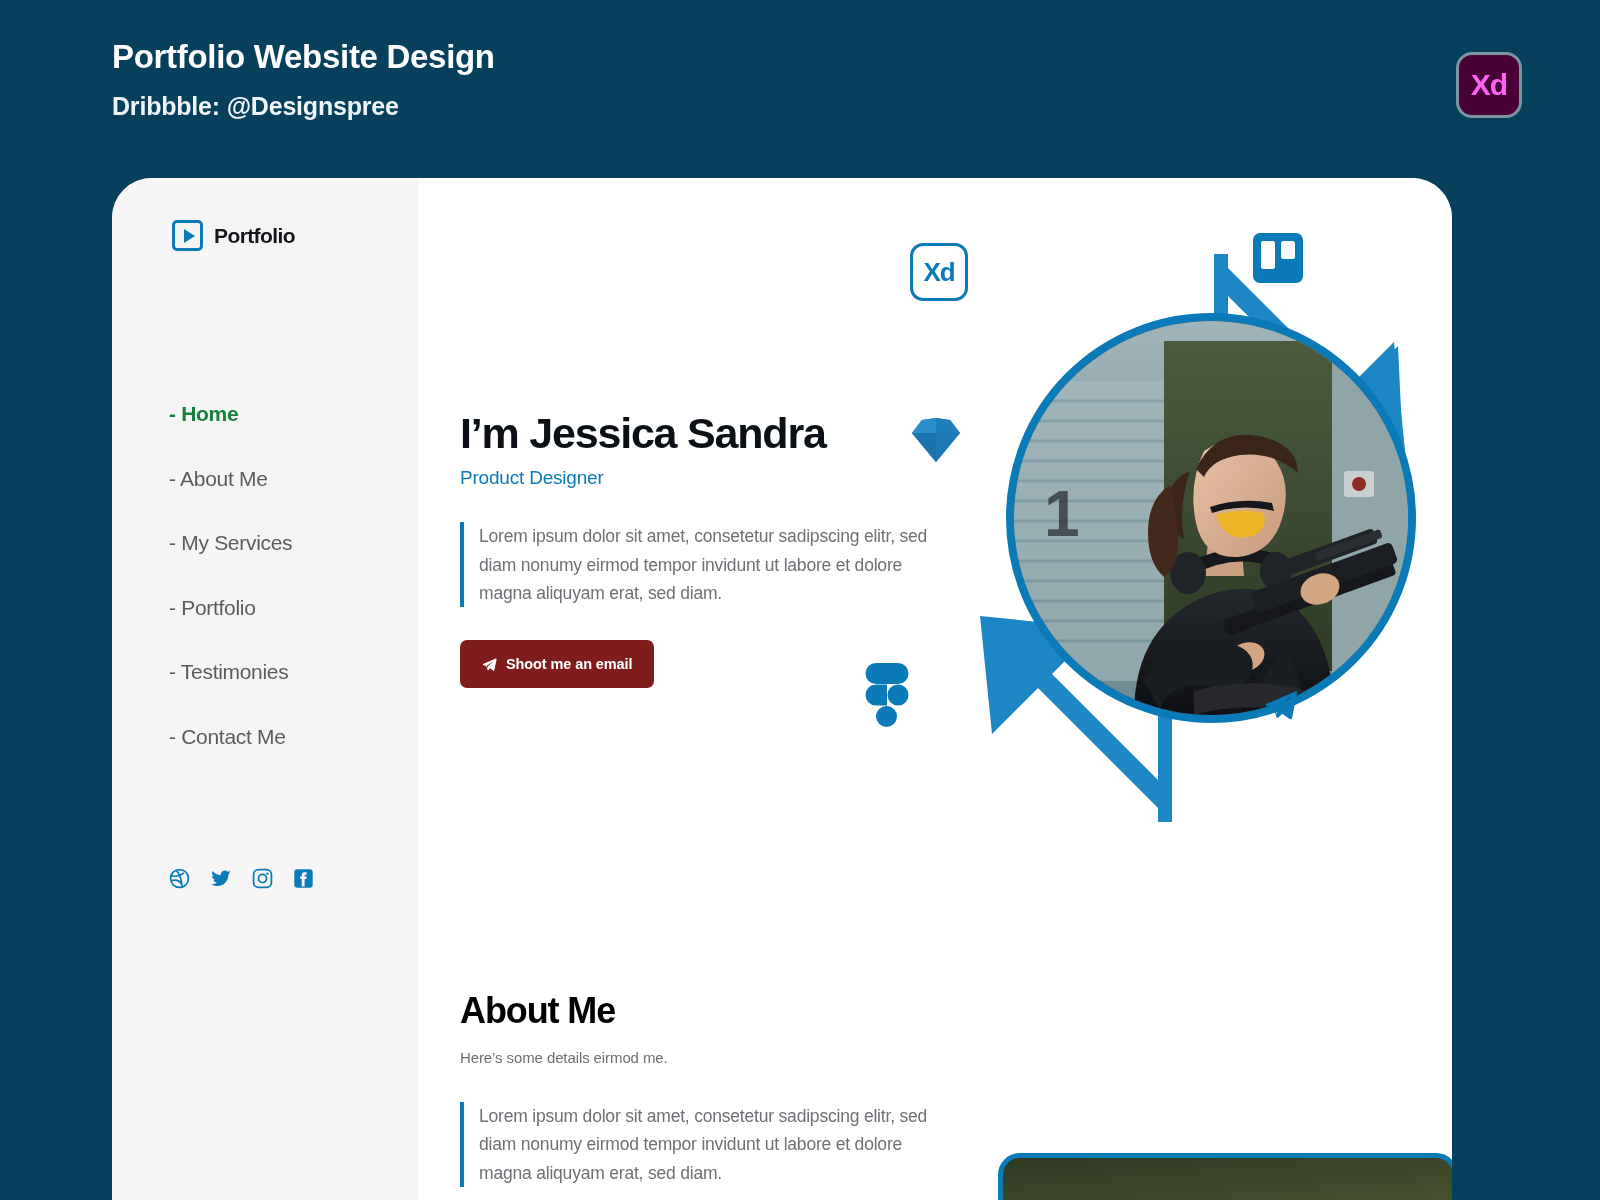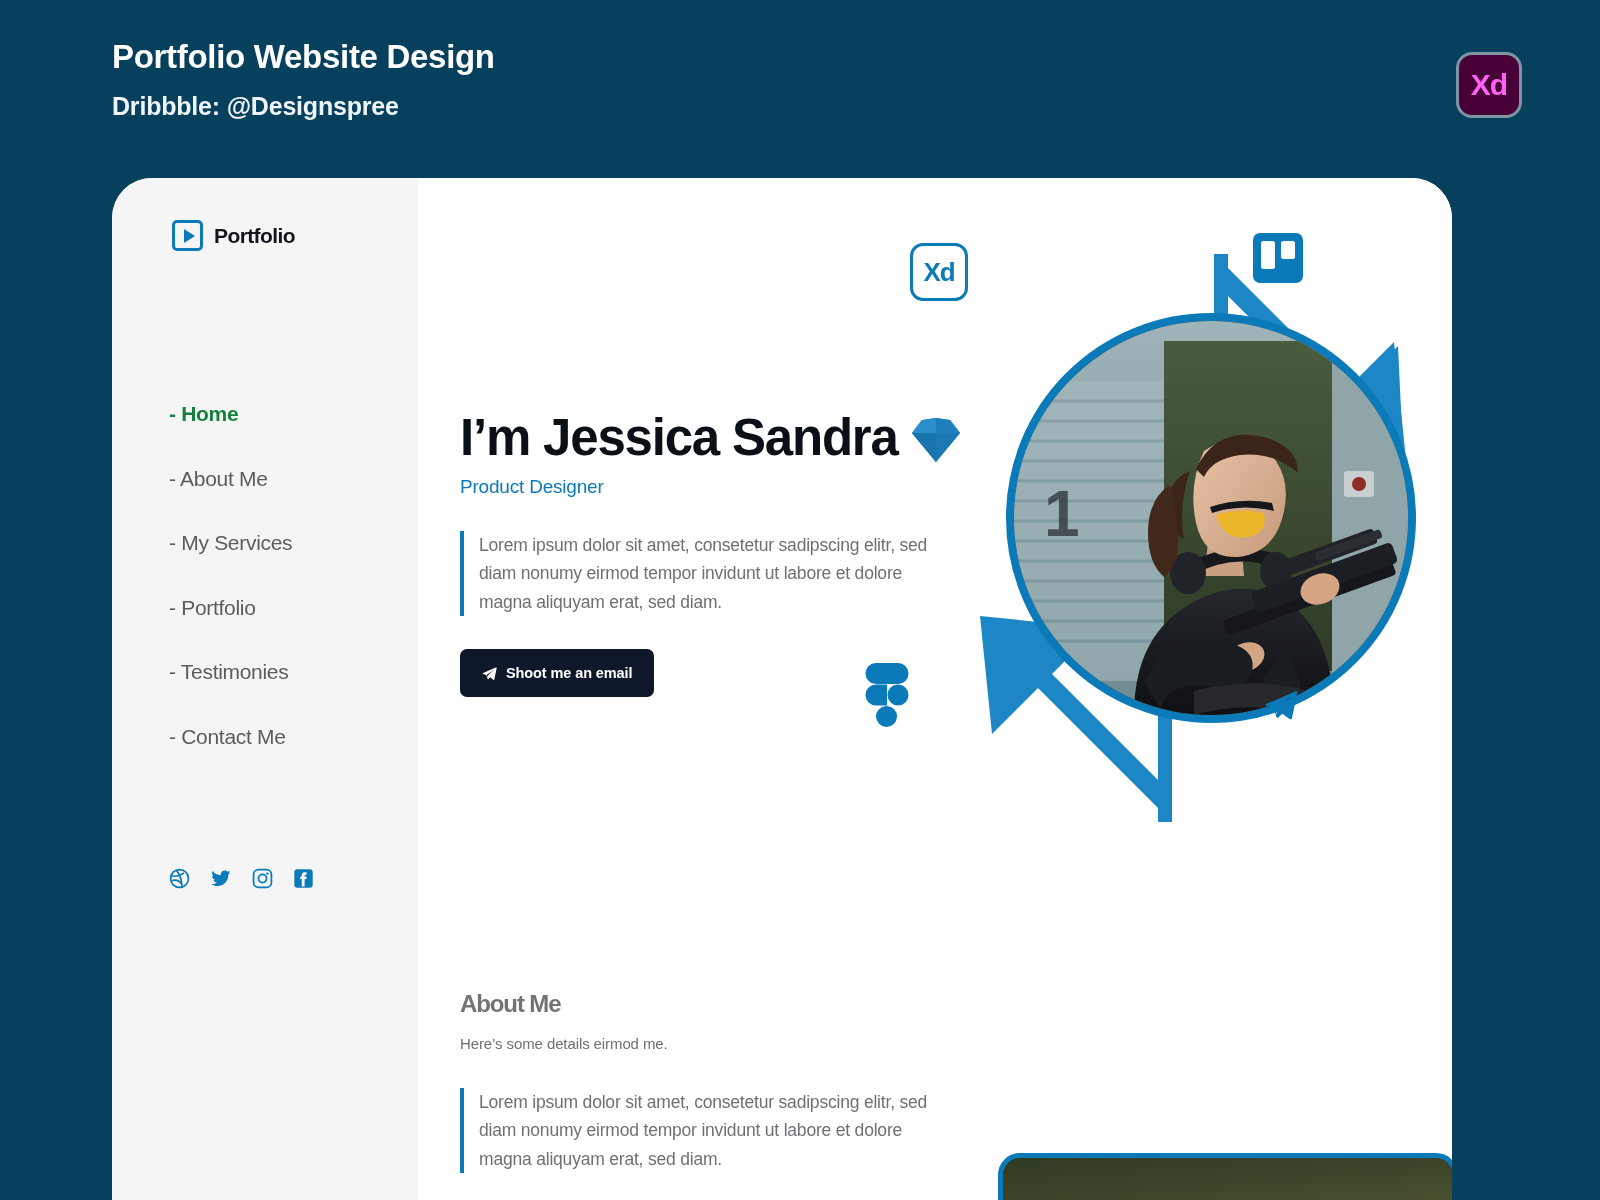--- a/index.html
+++ b/index.html
@@ -80,35 +80,35 @@
     display:flex; align-items:center; gap:20px;
   }
   .socials svg { display:block; cursor:pointer; }
 
   
   .content { flex:1; position:relative; background:#ffffff; }
 
   
   .hero-text { position:absolute; left:42px; top:232px; width:500px; }
   .hero-name {
-    font-size:51px; font-weight:bold; color:#0b1016;
+    font-size:43px; font-weight:bold; color:#0b1016;
     letter-spacing:-1.2px; line-height:1.1;
   }
   .hero-role {
     font-size:19px; color:#0b7ab8; margin-top:10px; letter-spacing:-0.2px;
   }
   .hero-para {
     margin-top:33px; border-left:4px solid #0b7ab8;
     padding-left:15px;
     font-size:17.5px; line-height:1.62; color:#6e7076;
     letter-spacing:-0.2px; width:470px;
   }
   .cta {
     margin-top:33px; display:inline-flex; align-items:center; gap:9px;
-    background:#0f172a; color:#ffffff; border:none; cursor:pointer;
+    background:#7f1d1d; color:#ffffff; border:none; cursor:pointer;
     padding:0 22px; height:48px; border-radius:7px;
     font-size:14.5px; font-weight:bold; letter-spacing:-0.1px;
     font-family:"Liberation Sans", sans-serif;
   }
 
   
   .sketch-icon { position:absolute; left:494px; top:240px; }
 
   
   .hero-graphic { position:absolute; left:510px; top:50px; width:530px; height:620px; }
@@ -129,21 +129,21 @@
   .xd-small span {
     color:#0b7ab8; font-size:26px; font-weight:bold; letter-spacing:-1px; line-height:1;
   }
   .trello-icon { position:absolute; left:325px; top:5px; }
   .figma-icon  { position:absolute; left:-63px; top:435px; }
   .send-icon   { position:absolute; left:335px; top:460px; }
 
   
   .about { position:absolute; left:42px; top:812px; width:520px; }
   .about-h {
-    font-size:24px; font-weight:bold; color:#737373; letter-spacing:-1.1px;
+    font-size:36px; font-weight:bold; color:#000000; letter-spacing:-1.1px;
   }
   .about-sub {
     margin-top:17px; font-size:15px; color:#6e7076; letter-spacing:-0.1px;
   }
   .about-para {
     margin-top:36px; border-left:4px solid #0b7ab8; padding-left:15px;
     font-size:17.5px; line-height:1.62; color:#6e7076;
     letter-spacing:-0.2px; width:470px;
   }
 

